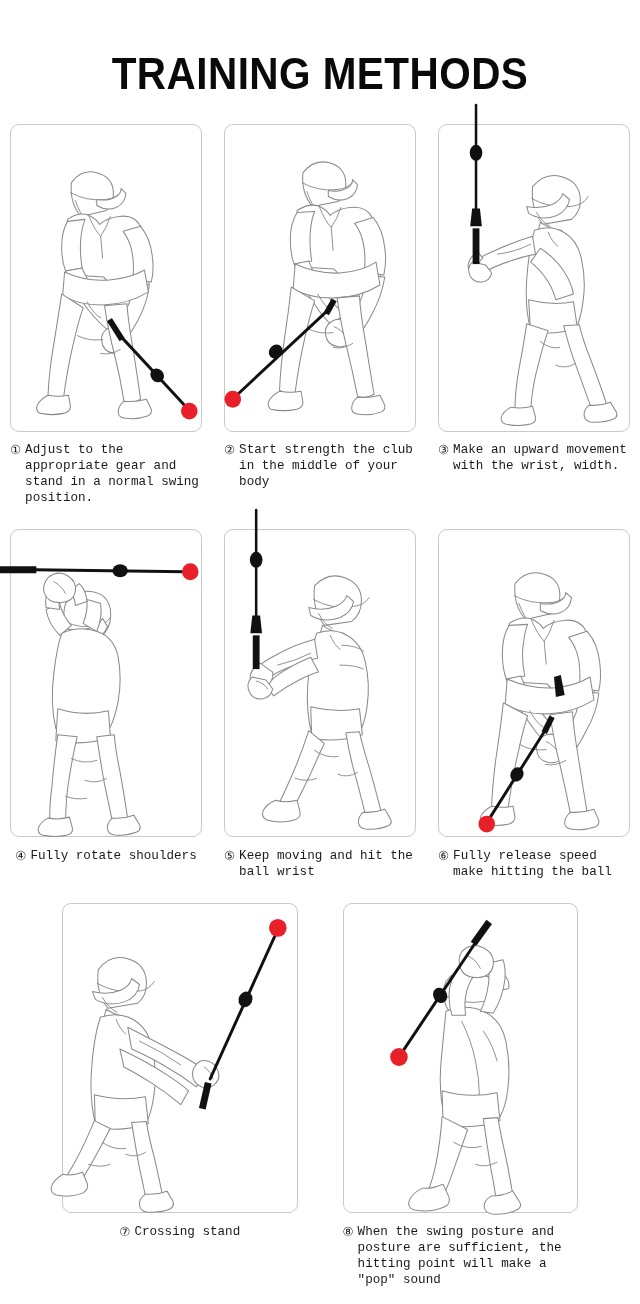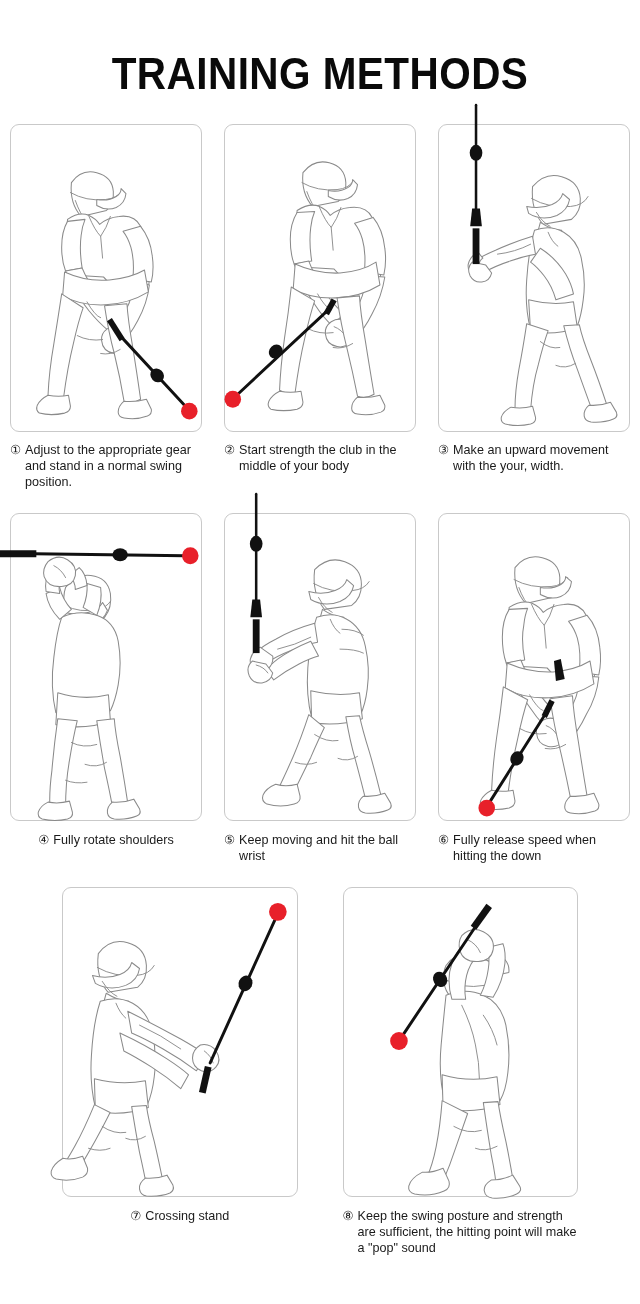--- a/index.html
+++ b/index.html
@@ -50,21 +50,21 @@
     margin-top: 11px;
     font-size: 12.6px;
     line-height: 1.27;
     color: #1a1a1a;
   }
   .caption .num {
     flex: 0 0 auto;
     font-size: 12.4px;
     line-height: 1.27;
   }
-  .caption .txt { flex: 1 1 auto; }
+  .caption .txt { flex: 1 1 auto; font-family: Liberation Mono, monospace; }
   .cap-center { justify-content: center; }
   .cap-center .txt { flex: 0 1 auto; }
   .row-2 .caption { margin-top: 12px; }
   .row-3 .caption { margin-top: 12px; }
 
   
   .figline { fill: #ffffff; stroke: #8a8a8a; stroke-width: 1.05; stroke-linejoin: round; stroke-linecap: round; }
   .figline-thin { fill: none; stroke: #8a8a8a; stroke-width: 0.95; stroke-linecap: round; }
   .shaft { stroke: #111111; stroke-linecap: round; fill:none; }
   .grip { stroke: #111111; stroke-linecap: butt; fill:none; }
@@ -204,21 +204,21 @@
           <g>
             <line class="shaft" x1="38" y1="-20" x2="38" y2="96" stroke-width="2.6"></line>
             <ellipse class="bead" cx="38" cy="28" rx="6.5" ry="8"></ellipse>
             <path class="bead" d="M34 84 l8 0 l2 18 l-12 0 z"></path>
             <line class="grip" x1="38" y1="104" x2="38" y2="140" stroke-width="7"></line>
           </g>
         </svg>
       </div>
       <div class="caption">
         <span class="num">③</span>
-        <span class="txt">Make an upward movement with the your, width.</span>
+        <span class="txt">Make an upward movement with the wrist, width.</span>
       </div>
     </div>
   </div>
 
   <div class="row row-2" style="margin-top:22px;">
 
     <div class="cell">
       <div class="panel">
         <svg viewBox="0 0 195 308" preserveAspectRatio="none">
           <g>
@@ -340,21 +340,21 @@
             <path class="bead" d="M118 148 l7 -2 l4 20 l-9 2 z"></path>
             <line class="grip" x1="116" y1="188" x2="108" y2="204" stroke-width="6"></line>
             <line class="shaft" x1="110" y1="200" x2="52" y2="290" stroke-width="3"></line>
             <ellipse class="bead" cx="80" cy="246" rx="7.5" ry="6.5" transform="rotate(-58 80 246)"></ellipse>
             <circle class="ball" cx="49" cy="296" r="8.5"></circle>
           </g>
         </svg>
       </div>
       <div class="caption">
         <span class="num">⑥</span>
-        <span class="txt">Fully release speed when hitting the down</span>
+        <span class="txt">Fully release speed make hitting the ball</span>
       </div>
     </div>
   </div>
 
   <div class="row row-3">
 
     <div class="cell">
       <div class="panel">
         <svg viewBox="0 0 238 310" preserveAspectRatio="none">
           <g>
@@ -429,18 +429,18 @@
           <g>
             <line class="grip" x1="148" y1="18" x2="132" y2="40" stroke-width="7"></line>
             <line class="shaft" x1="136" y1="36" x2="60" y2="148" stroke-width="3"></line>
             <ellipse class="bead" cx="98" cy="92" rx="7" ry="8" transform="rotate(-34 98 92)"></ellipse>
             <circle class="ball" cx="56" cy="154" r="9"></circle>
           </g>
         </svg>
       </div>
       <div class="caption">
         <span class="num">⑧</span>
-        <span class="txt">Keep the swing posture and strength are sufficient, the hitting point will make a "pop" sound</span>
+        <span class="txt">When the swing posture and posture are sufficient, the hitting point will make a "pop" sound</span>
       </div>
     </div>
   </div>
 
 </div>
 
 </body></html>

